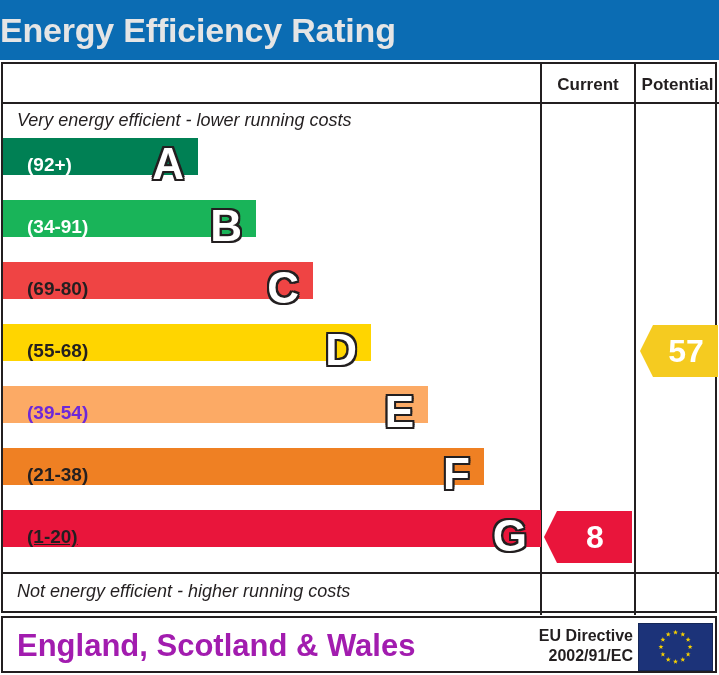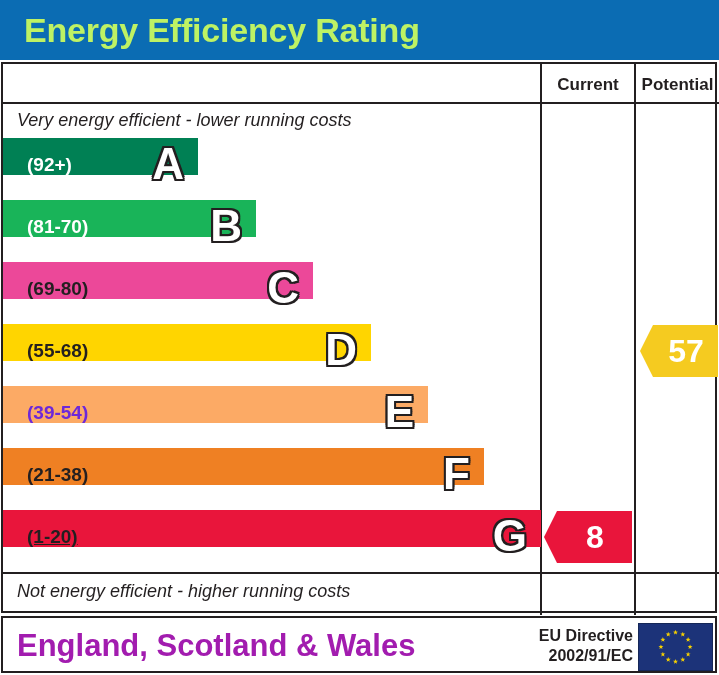--- a/index.html
+++ b/index.html
@@ -25,25 +25,25 @@
     position: absolute;
     left: 0;
     top: 0;
     width: 719px;
     height: 60px;
     background: #0b6cb3;
     box-sizing: border-box;
   }
   .banner-title {
     position: absolute;
-    left: 24px;
+    left: 0;
     top: 8px;
     font-size: 34px;
     font-weight: bold;
-    color: #bef264;
+    color: #e5e5e5;
     letter-spacing: -0.2px;
     line-height: 44px;
     white-space: nowrap;
   }
 
   
   .frame {
     position: absolute;
     left: 1px;
     top: 62px;
@@ -228,24 +228,24 @@
 
     <div class="axis-note axis-note-top">Very energy efficient - lower running costs</div>
     <div class="axis-note axis-note-bottom">Not energy efficient - higher running costs</div>
 
     <div class="bands" id="bands-container">
         <div class="band" style="top: 0px; width: 195px; background: rgb(0, 128, 84);">
           <span class="band-range" style="color: rgb(255, 255, 255);">(92+)</span>
           <span class="band-letter">A</span>
         </div>
         <div class="band" style="top: 62px; width: 253px; background: rgb(25, 180, 89);">
-          <span class="band-range" style="color: rgb(255, 255, 255);">(81-70)</span>
+          <span class="band-range" style="color: rgb(255, 255, 255);">(34-91)</span>
           <span class="band-letter">B</span>
         </div>
-        <div class="band" style="top: 124px; width: 310px; background: #ec4899;">
+        <div class="band" style="top: 124px; width: 310px; background: #ef4444;">
           <span class="band-range" style="color: rgb(35, 31, 32);">(69-80)</span>
           <span class="band-letter">C</span>
         </div>
         <div class="band" style="top: 186px; width: 368px; background: rgb(255, 213, 0);">
           <span class="band-range" style="color: rgb(35, 31, 32);">(55-68)</span>
           <span class="band-letter">D</span>
         </div>
         <div class="band" style="top: 248px; width: 425px; background: rgb(252, 170, 101);">
           <span class="band-range" style="color: #6d28d9;">(39-54)</span>
           <span class="band-letter">E</span>

